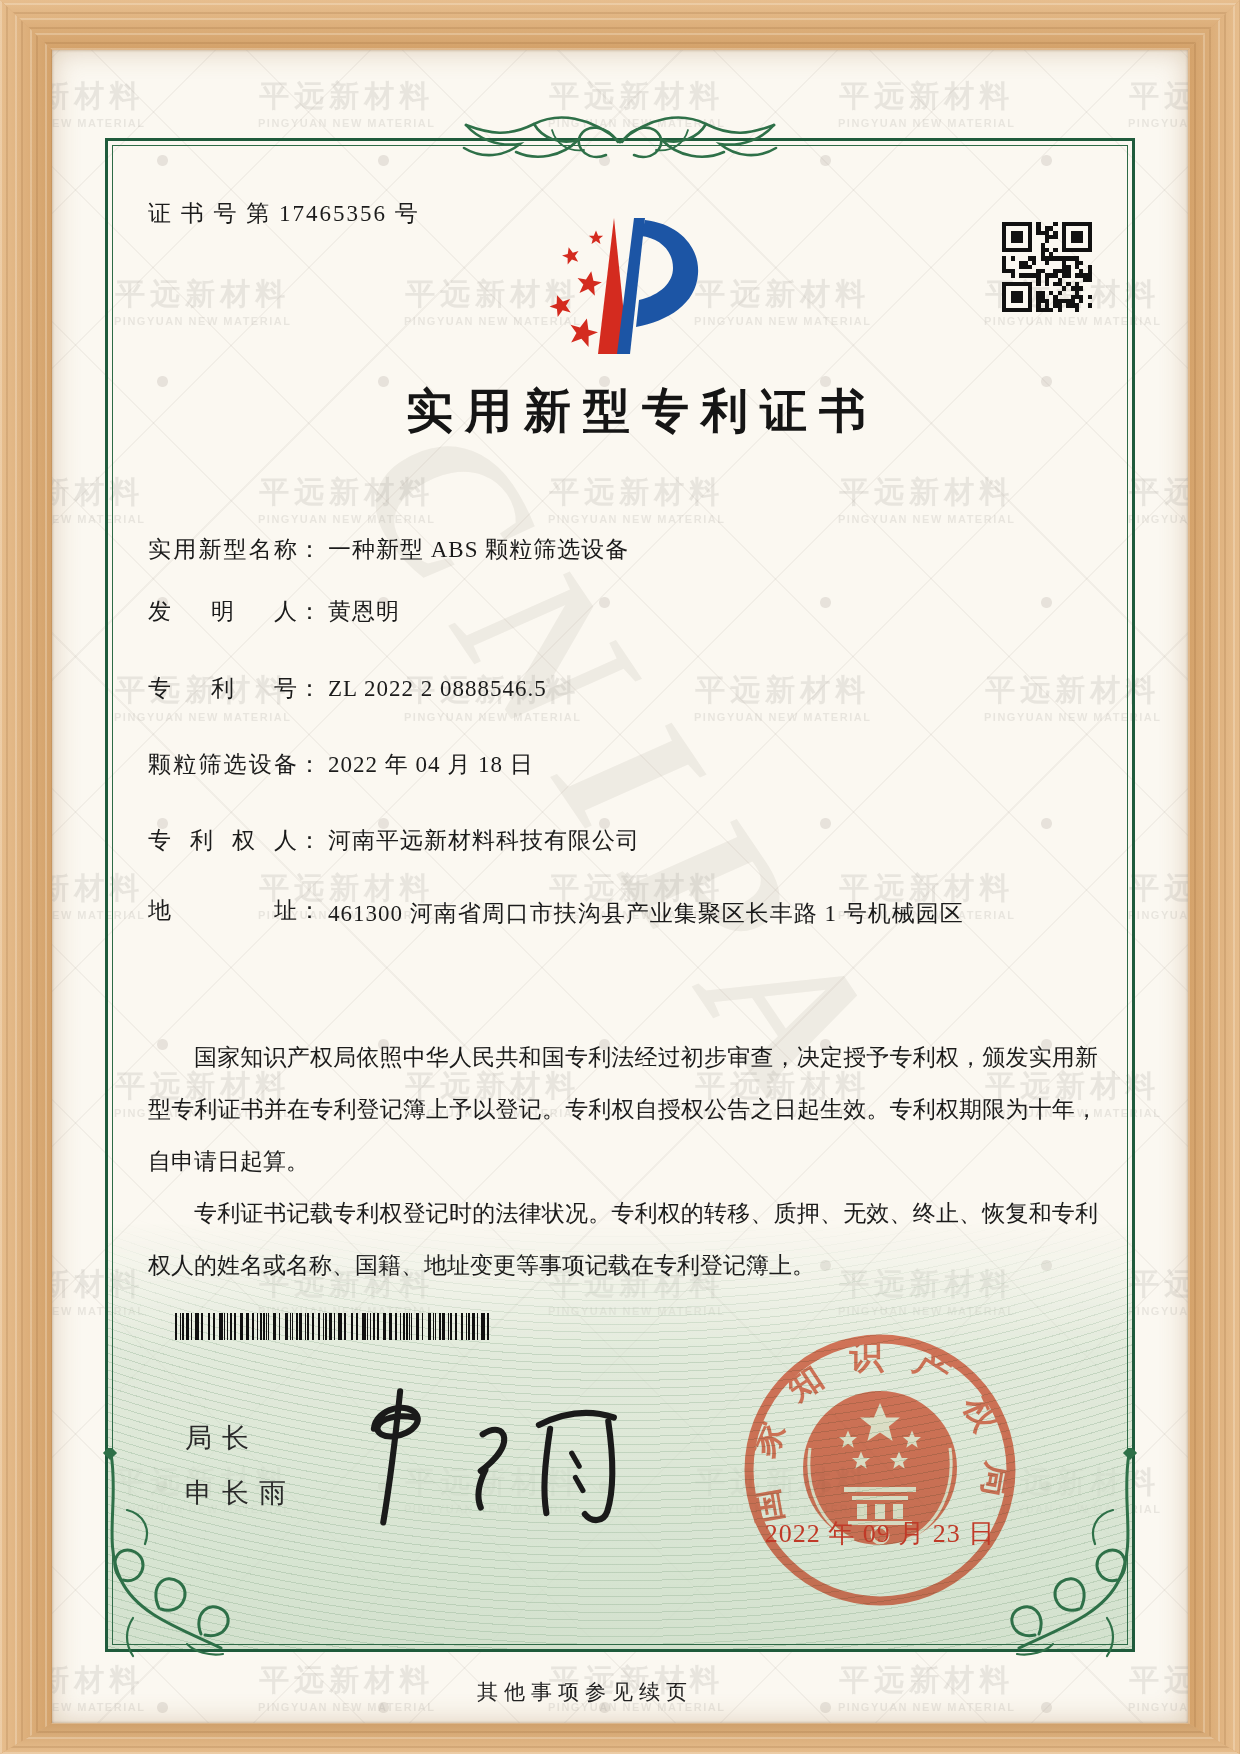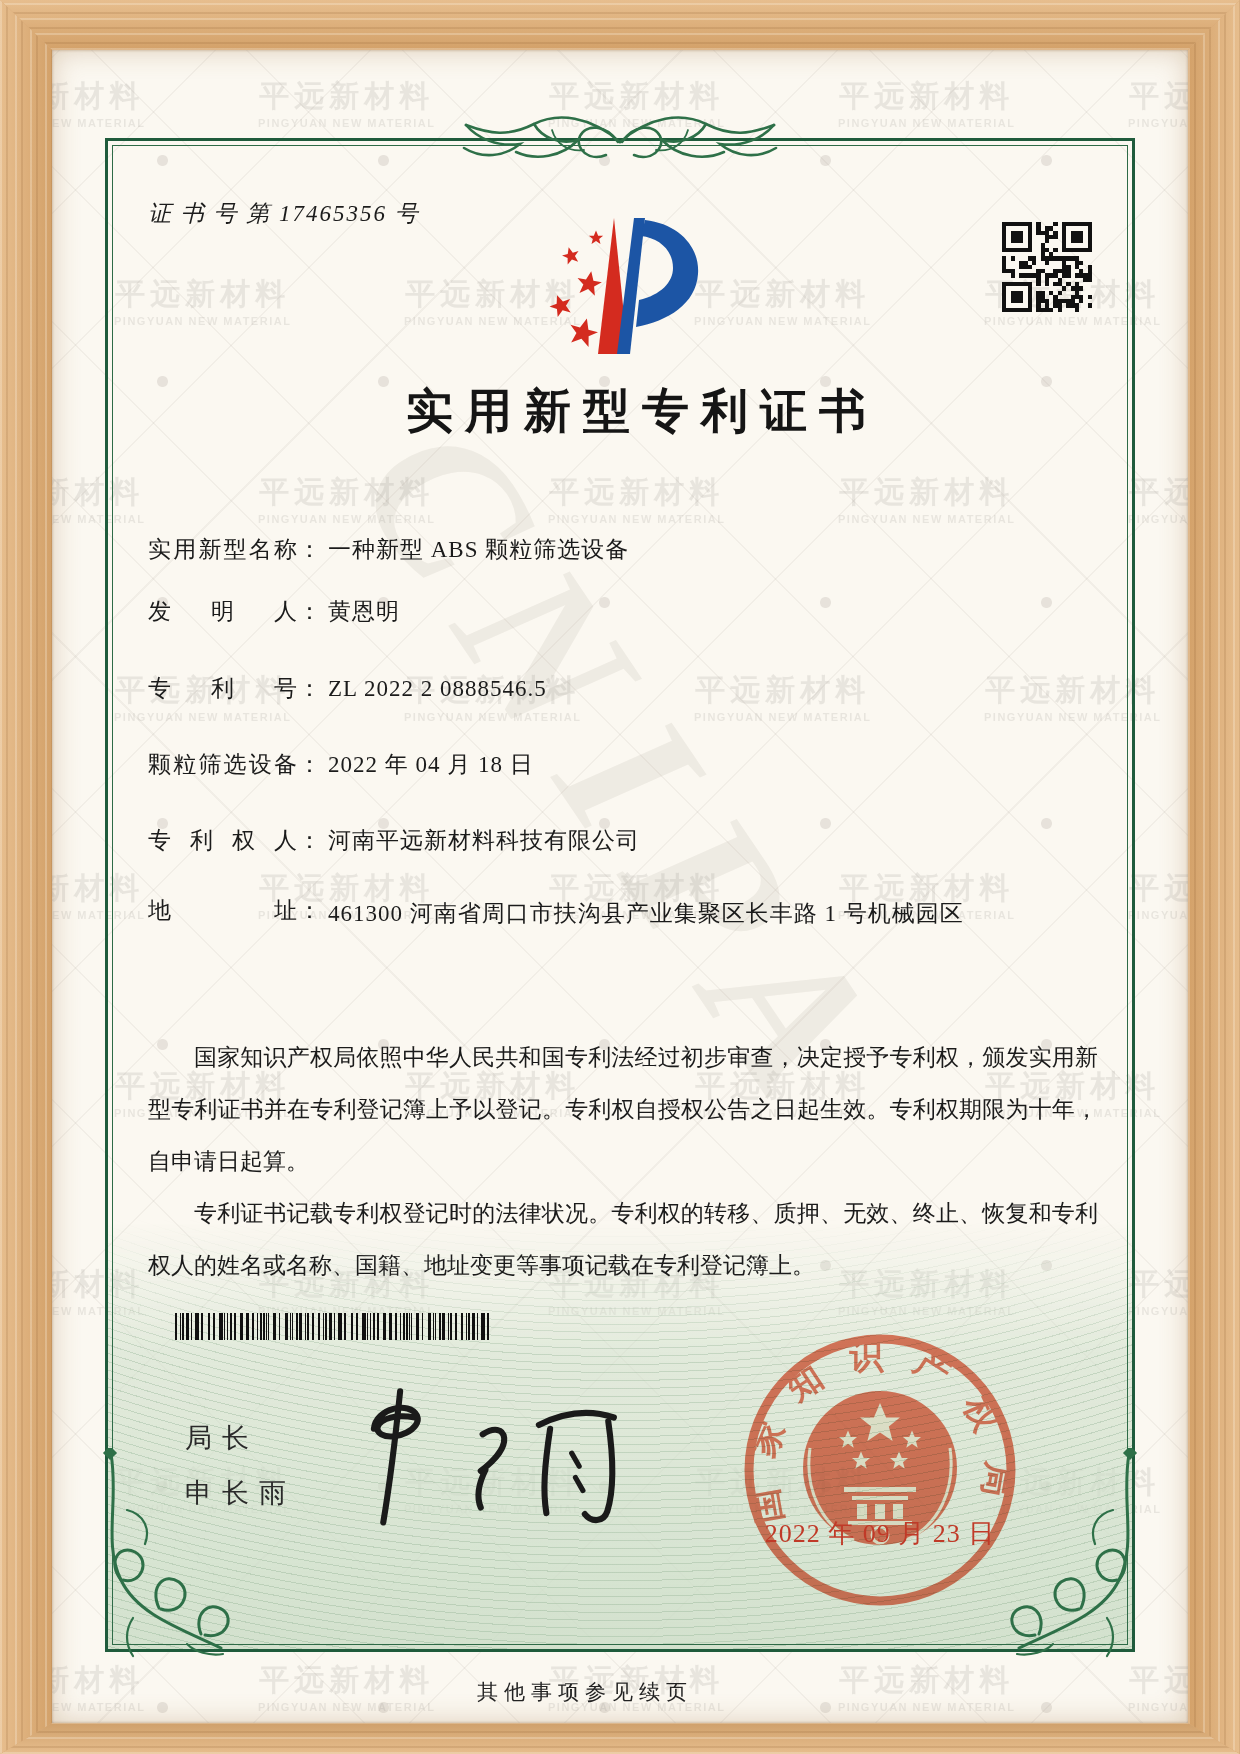--- a/index.html
+++ b/index.html
@@ -46,21 +46,21 @@
       repeating-radial-gradient(circle at 50% -1400px, rgba(120,160,125,.28) 0 1px, transparent 1px 8px),
       linear-gradient(180deg, rgba(211,226,207,.45), rgba(203,221,199,.85));
     -webkit-mask-image:linear-gradient(180deg,transparent 0,#000 130px);
     mask-image:linear-gradient(180deg,transparent 0,#000 130px);}
   
   .gborder{position:absolute;left:53px;top:88px;right:53px;bottom:71px;border:3.5px solid #1F5B3C;}
   .gborder::after{content:"";position:absolute;inset:4px;border:1.2px solid #2E6B47;}
   
   .orn{position:absolute;pointer-events:none;}
   
-  .cert-no{position:absolute;left:96px;top:148px;font-size:23px;color:#1c1c1c;letter-spacing:2px;font-style:italic;}
+  .cert-no{position:absolute;left:96px;top:148px;font-size:23px;color:#1c1c1c;letter-spacing:2px;}
   .logo{position:absolute;left:488px;top:158px;}
   .qr{position:absolute;left:950px;top:172px;width:90px;height:90px;}
   .title{position:absolute;left:0;right:0;top:330px;text-align:center;font-size:47px;font-weight:bold;
          letter-spacing:12px;color:#151515;padding-left:44px;}
   .row{position:absolute;left:96px;font-size:23px;color:#1b1b1b;letter-spacing:1px;white-space:nowrap;}
   .flabel{display:inline-block;width:150px;text-align:justify;text-align-last:justify;vertical-align:top;}
   .colon{display:inline-block;margin-right:6px;}
   .row-addr{display:flex;white-space:normal;}
   .row-addr .fvalue{width:668px;line-height:38px;display:inline-block;}
   .cell2{position:absolute;left:494px;top:0;white-space:nowrap;}

